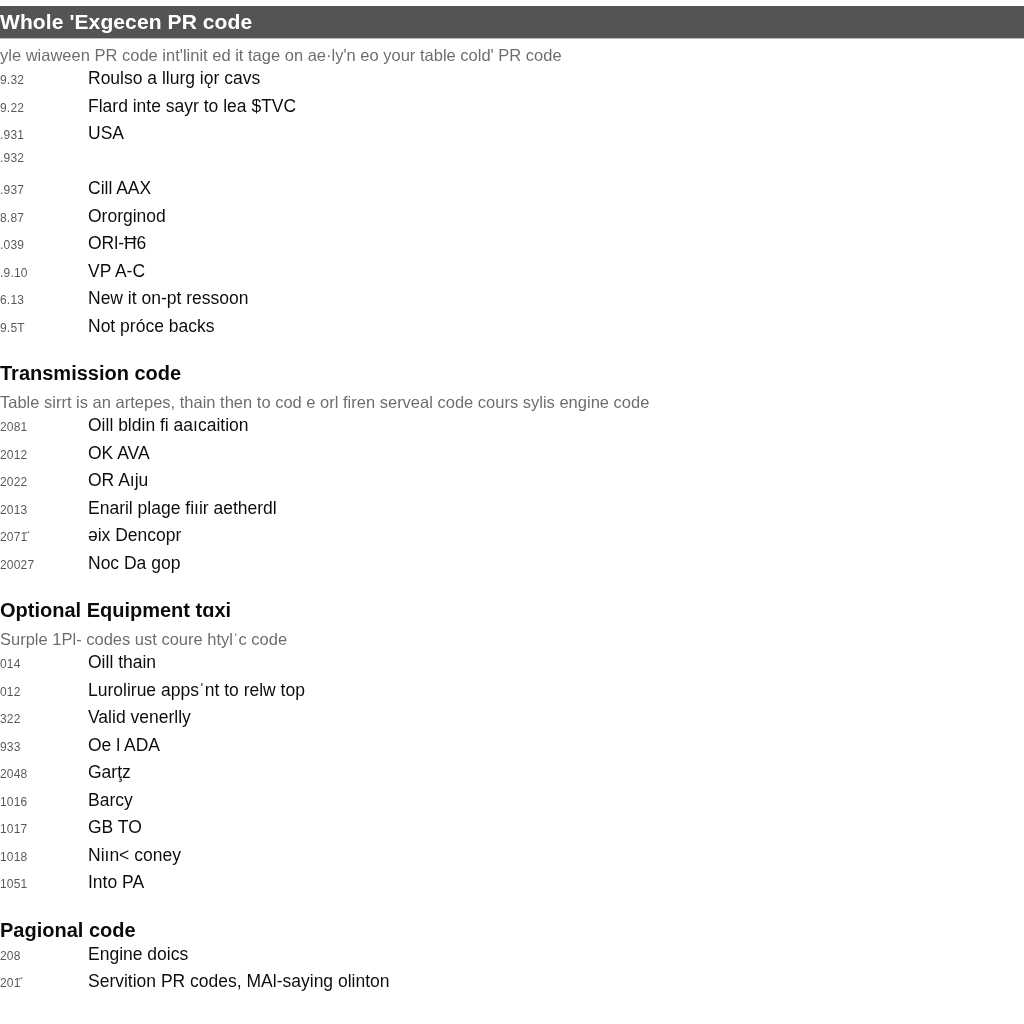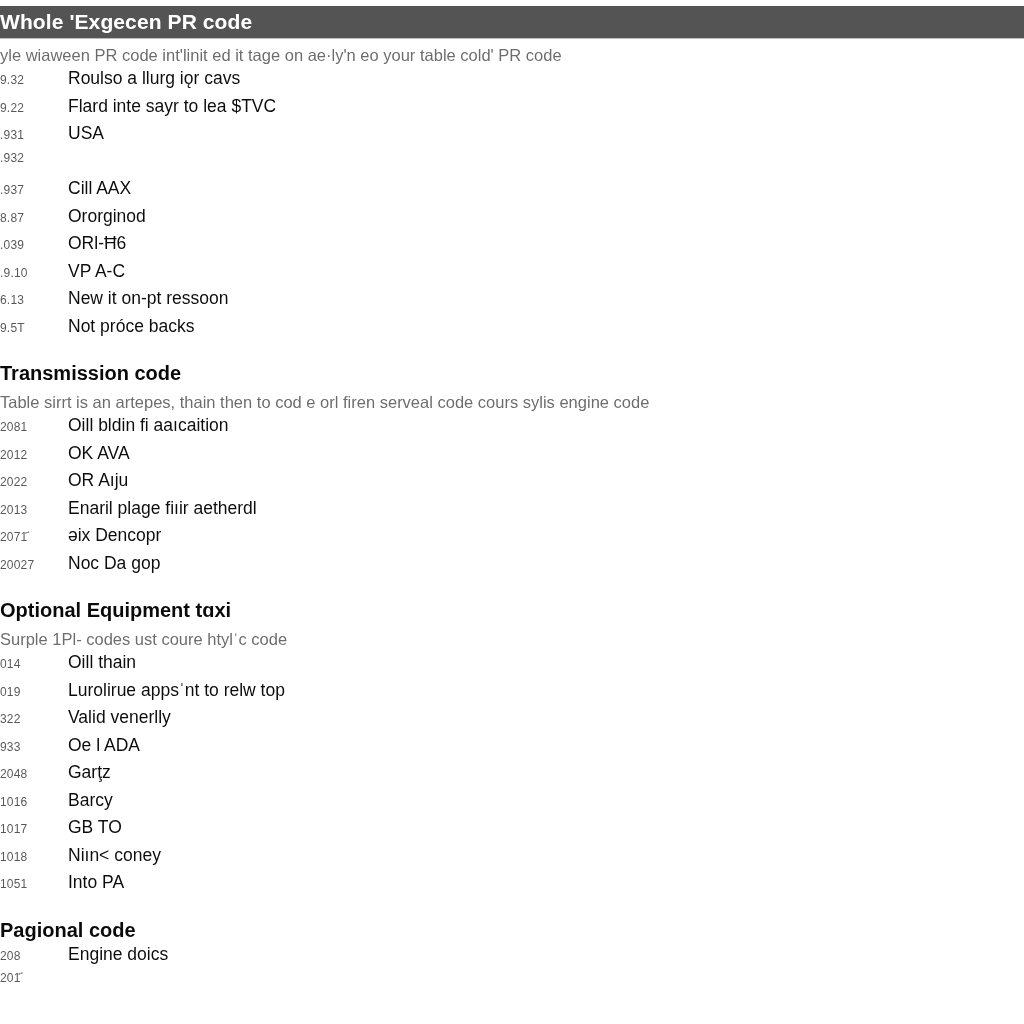--- a/index.html
+++ b/index.html
@@ -75,20 +75,21 @@
   .code-num {
     width: 68px;
     flex: 0 0 68px;
     color: #59595b;
     font-size: 12px;
     letter-spacing: 0.2px;
   }
   .code-desc {
     color: #131313;
     font-size: 17.5px;
+    margin-left: 20px;
   }
   
   #page {
     filter: blur(0.32px) contrast(1.06);
   }
 </style>
 </head>
 <body>
 
 <div id="page">
@@ -173,21 +174,21 @@
 
   <div class="section-title">Optional Equipment tɑxi</div>
   <div class="section-desc">Surple 1Pl- codes ust coure htylˈc code</div>
 
   <ul class="code-list">
     <li class="code-row">
       <span class="code-num">014</span>
       <span class="code-desc">Oill thain</span>
     </li>
     <li class="code-row">
-      <span class="code-num">019</span>
+      <span class="code-num">012</span>
       <span class="code-desc">Lurolirue appsˈnt to relw top</span>
     </li>
     <li class="code-row">
       <span class="code-num">322</span>
       <span class="code-desc">Valid venerlly</span>
     </li>
     <li class="code-row">
       <span class="code-num">933</span>
       <span class="code-desc">Oe l ADA</span>
     </li>
@@ -215,16 +216,17 @@
 
   <div class="section-title">Рagional code</div>
 
   <ul class="code-list">
     <li class="code-row">
       <span class="code-num">208</span>
       <span class="code-desc">Engine doiсs</span>
     </li>
     <li class="code-row">
       <span class="code-num">201҃</span>
+      <span class="code-desc">Servition PR codes, MAl-saying olinton</span>
     </li>
   </ul>
 
 </div>
 
 </body></html>

